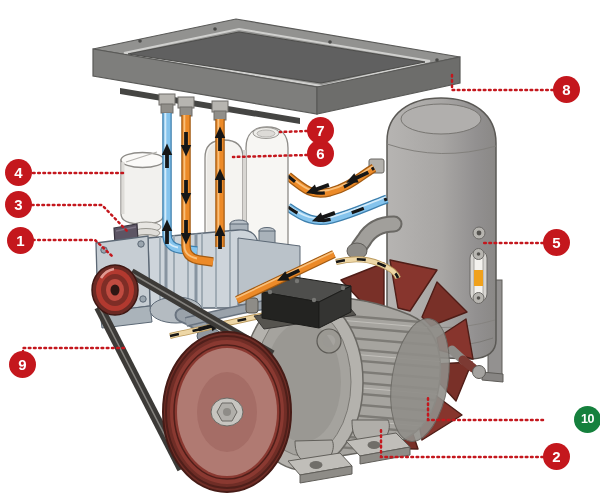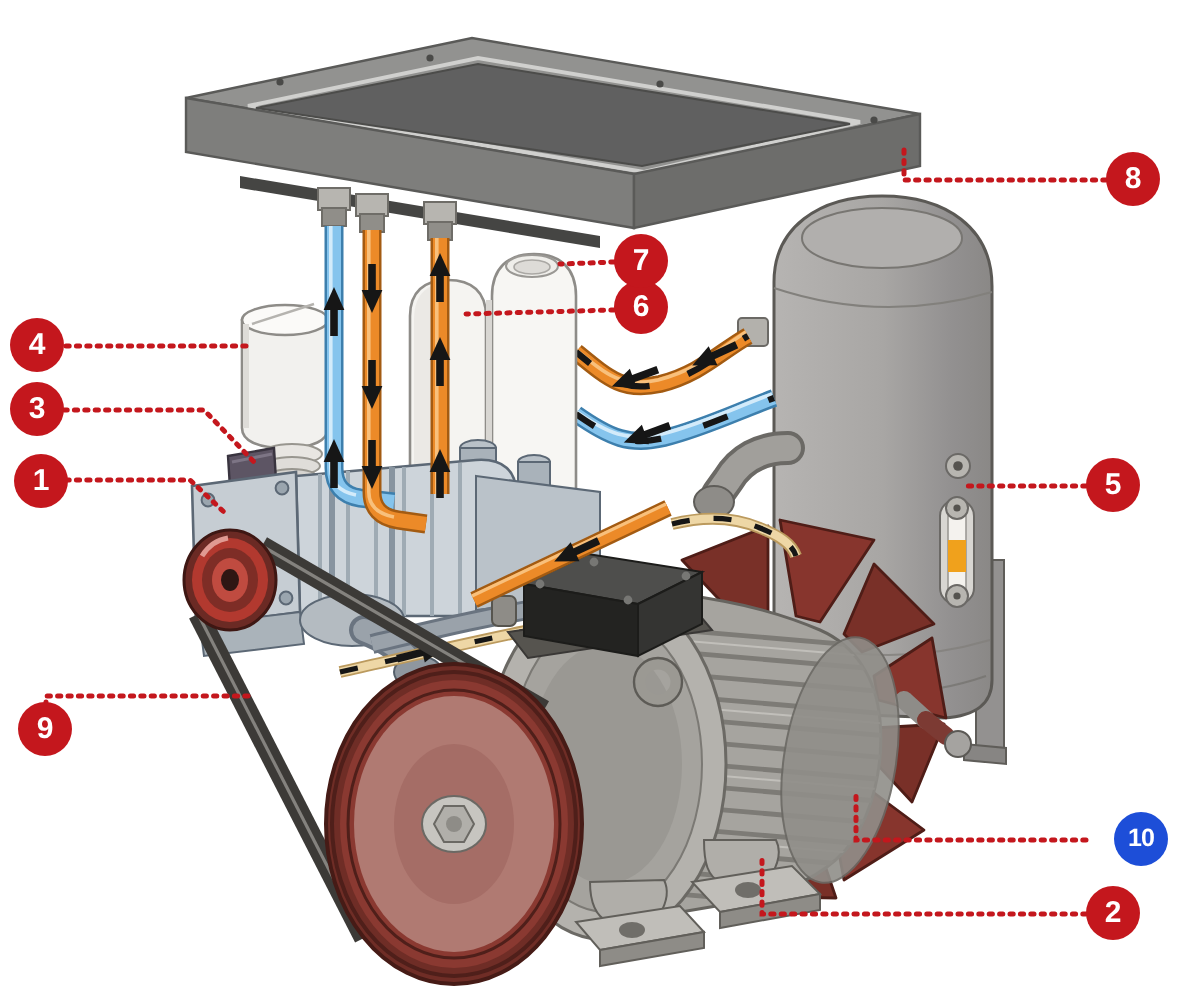--- a/index.html
+++ b/index.html
@@ -305,16 +305,16 @@
     </div>
 <div class="badge" style="left: 307px; top: 117px; background: rgb(196, 23, 29);">
       <span>7</span>
     </div>
 <div class="badge" style="left: 553px; top: 76px; background: rgb(196, 23, 29);">
       <span>8</span>
     </div>
 <div class="badge" style="left: 9px; top: 351px; background: rgb(196, 23, 29);">
       <span>9</span>
     </div>
-<div class="badge badge--wide" style="left: 557px; top: 406px; background: #1d4ed8;">
+<div class="badge badge--wide" style="left: 574px; top: 406px; background: #15803d;">
       <span>10</span>
     </div>
 </div>
 
 </body></html>

